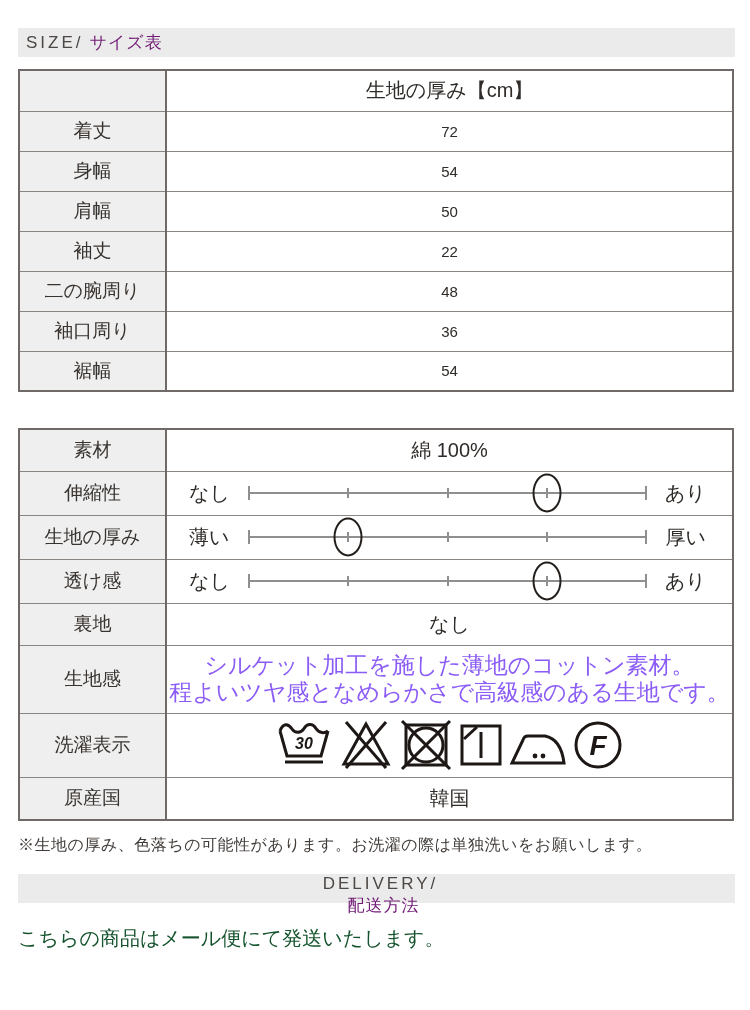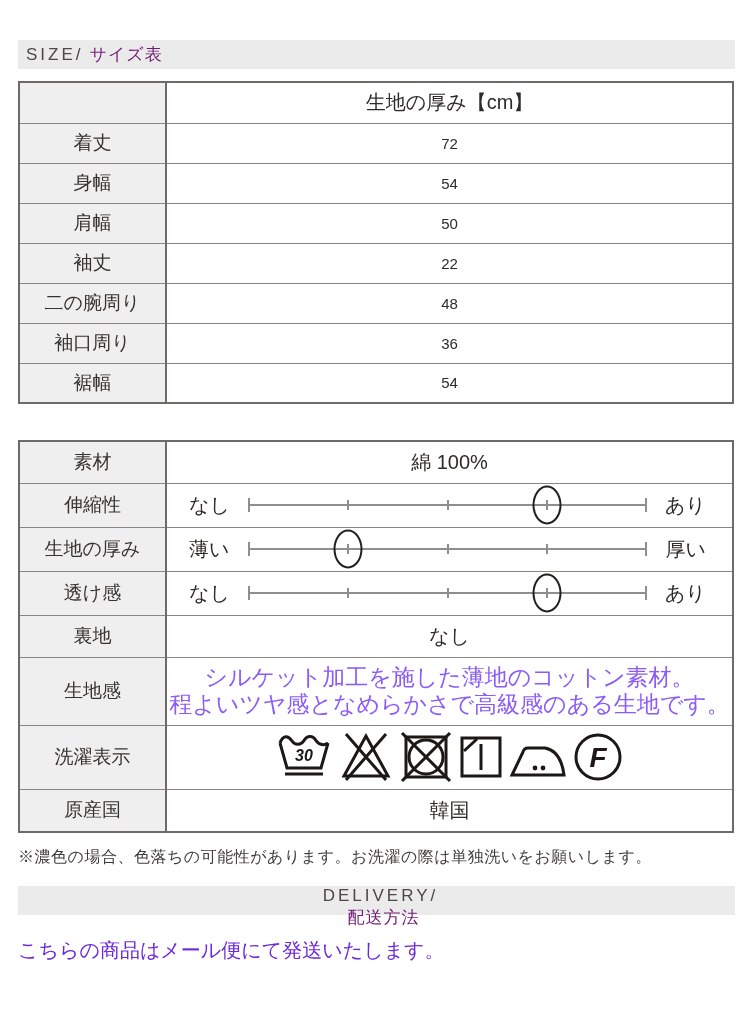--- a/index.html
+++ b/index.html
@@ -1,18 +1,18 @@
 <!DOCTYPE html>
 <html><head>
 <meta charset="utf-8">
 <style>
   * { margin:0; padding:0; box-sizing:border-box; }
   html,body { width:750px; height:1010px; background:#ffffff; overflow:hidden;
               font-family:"Liberation Sans", sans-serif; color:#332f2c; }
-  .page { padding:40px 16px 0 18px; }
+  .page { padding:28px 16px 0 18px; }
 
   
   .section-bar { width:717px; height:29px; background:#ebebeb; display:flex;
                  align-items:center; padding-left:8px; margin-bottom:12px; }
   .section-bar .en { font-size:17px; letter-spacing:3px; color:#4d4845; }
   .section-bar .jp { font-size:17px; letter-spacing:1px; color:#701a75; margin-left:6px; }
 
   
   table { border-collapse:collapse; table-layout:fixed; width:714px;
           border:2px solid #6f6a67; }
@@ -52,21 +52,21 @@
 
   
   .care-icons { display:flex; align-items:center; justify-content:center; gap:5px;font-style:italic; }
   .care-icons svg { display:block; }
   .ic { stroke:#1d1815; fill:none; stroke-width:3; }
   .ic-txt { fill:#1d1815; stroke:none; font-weight:bold; }
 
   
   .note { margin-top:14px; font-size:16px; color:#413c39; letter-spacing:0.5px; }
   .delivery-bar { margin-top:18px;flex-direction:column; }
-  .delivery-text { margin-top:22px; font-size:20px; color:#6d28d9; }
+  .delivery-text { margin-top:22px; font-size:20px; color:#14532d; }
 </style>
 </head>
 <body>
 
 <div class="page">
 
   <div class="section-bar">
     <span class="en">SIZE/</span>
     <span class="jp">サイズ表</span>
   </div>
@@ -231,21 +231,21 @@
       </td>
     </tr>
 
     <tr class="r-origin">
       <td class="lbl">原産国</td>
       <td class="val">韓国</td>
     </tr>
   </tbody>
     </table>
 
-  <div class="note">※濃色の場合、色落ちの可能性があります。お洗濯の際は単独洗いをお願いします。</div>
+  <div class="note">※生地の厚み、色落ちの可能性があります。お洗濯の際は単独洗いをお願いします。</div>
 
   <div class="section-bar delivery-bar">
     <span class="en">DELIVERY/</span>
     <span class="jp">配送方法</span>
   </div>
 
   <div class="delivery-text">こちらの商品はメール便にて発送いたします。</div>
 
 </div>
 

